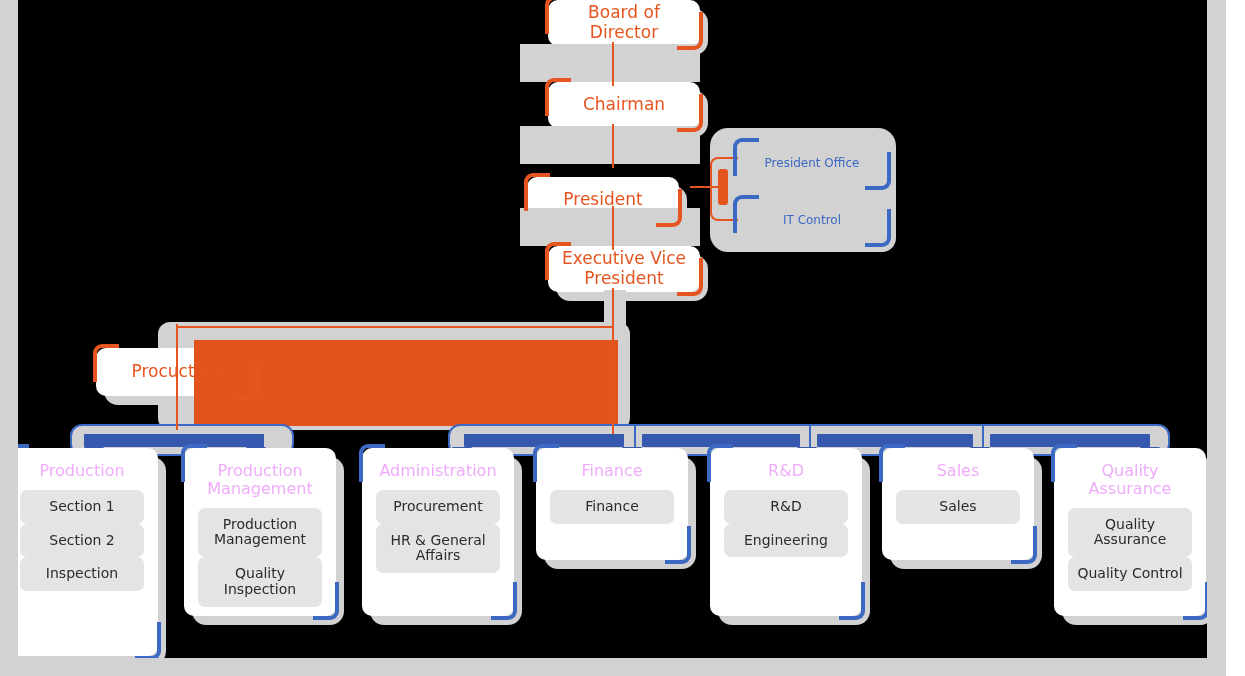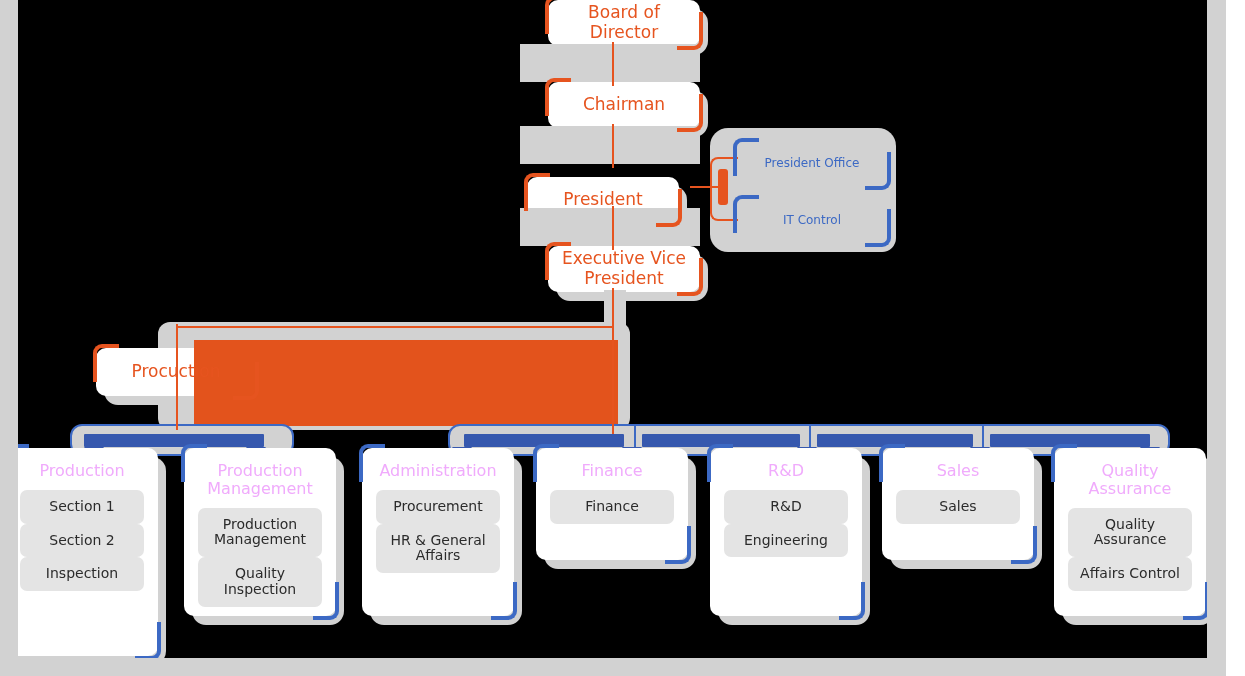--- a/index.html
+++ b/index.html
@@ -256,20 +256,20 @@
       <div class="br tl"></div>
       <div class="br brr"></div>
     </div>
 
     <div class="dept" style="left:1036px;top:448px;width:152px;height:168px;">
       <div class="shadow"></div>
       <div class="face"></div>
       <div class="dtitle">Quality Assurance</div>
       <div class="items">
         <div class="pill">Quality Assurance</div>
-        <div class="pill">Affairs Control</div>
+        <div class="pill">Quality Control</div>
       </div>
       <div class="br tl"></div>
       <div class="br brr"></div>
     </div>
 
   </div>
 </div>
 
 </body></html>

